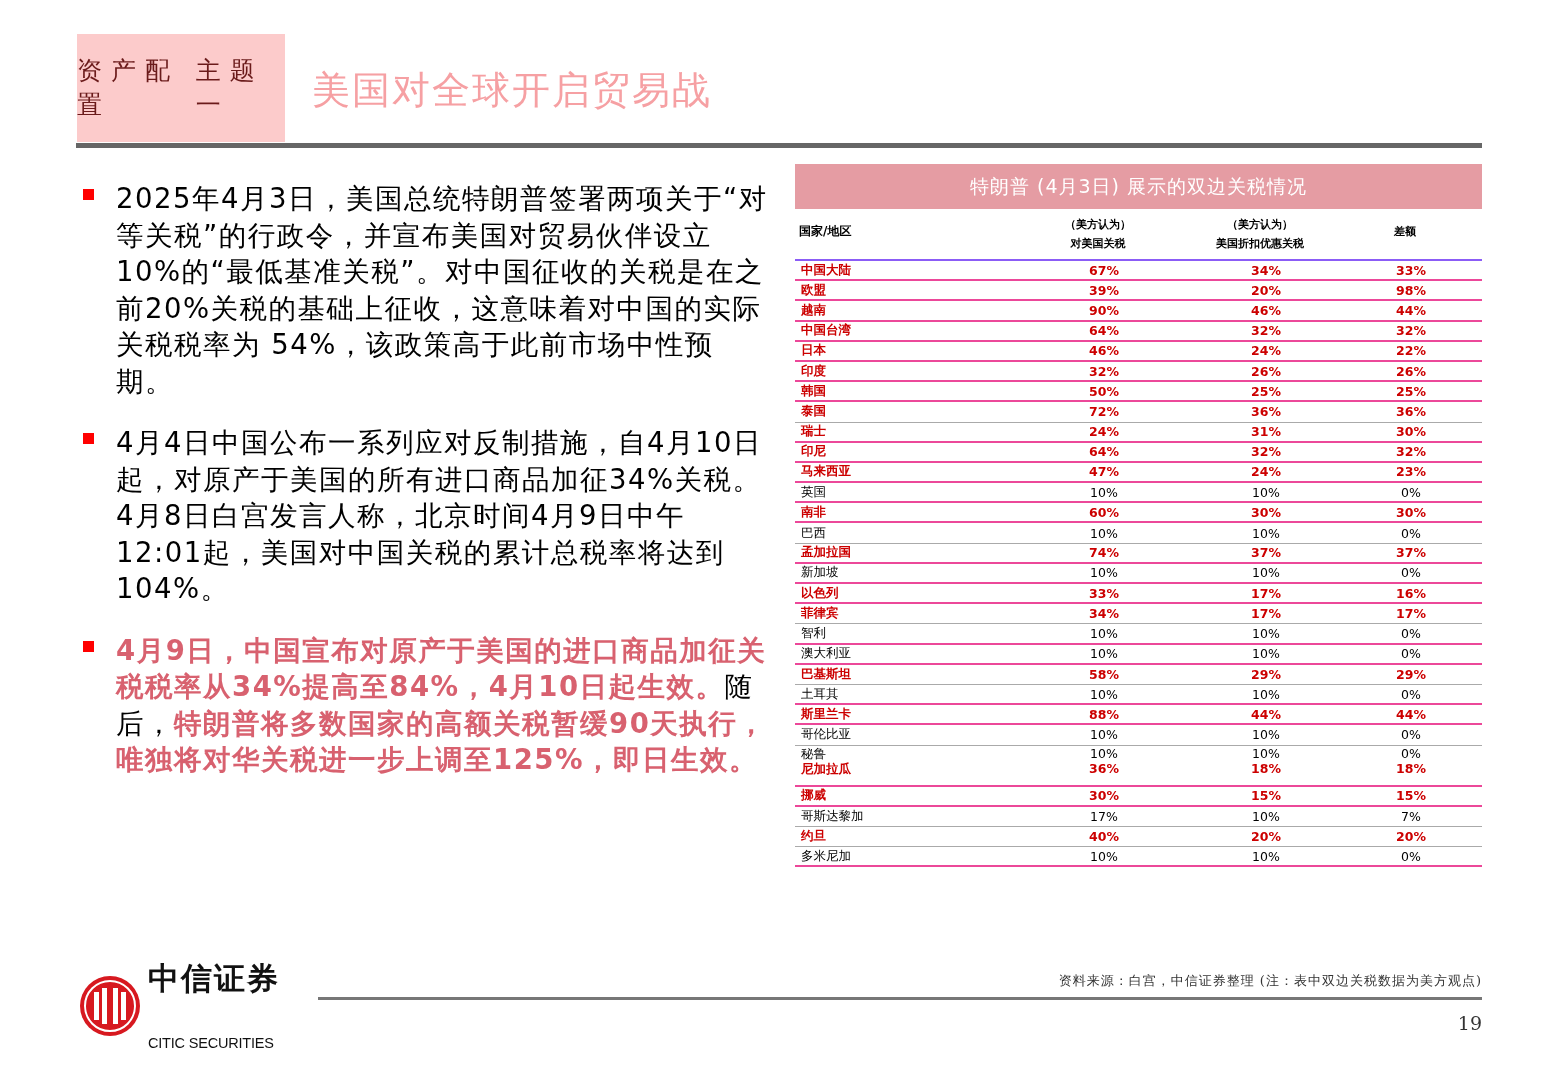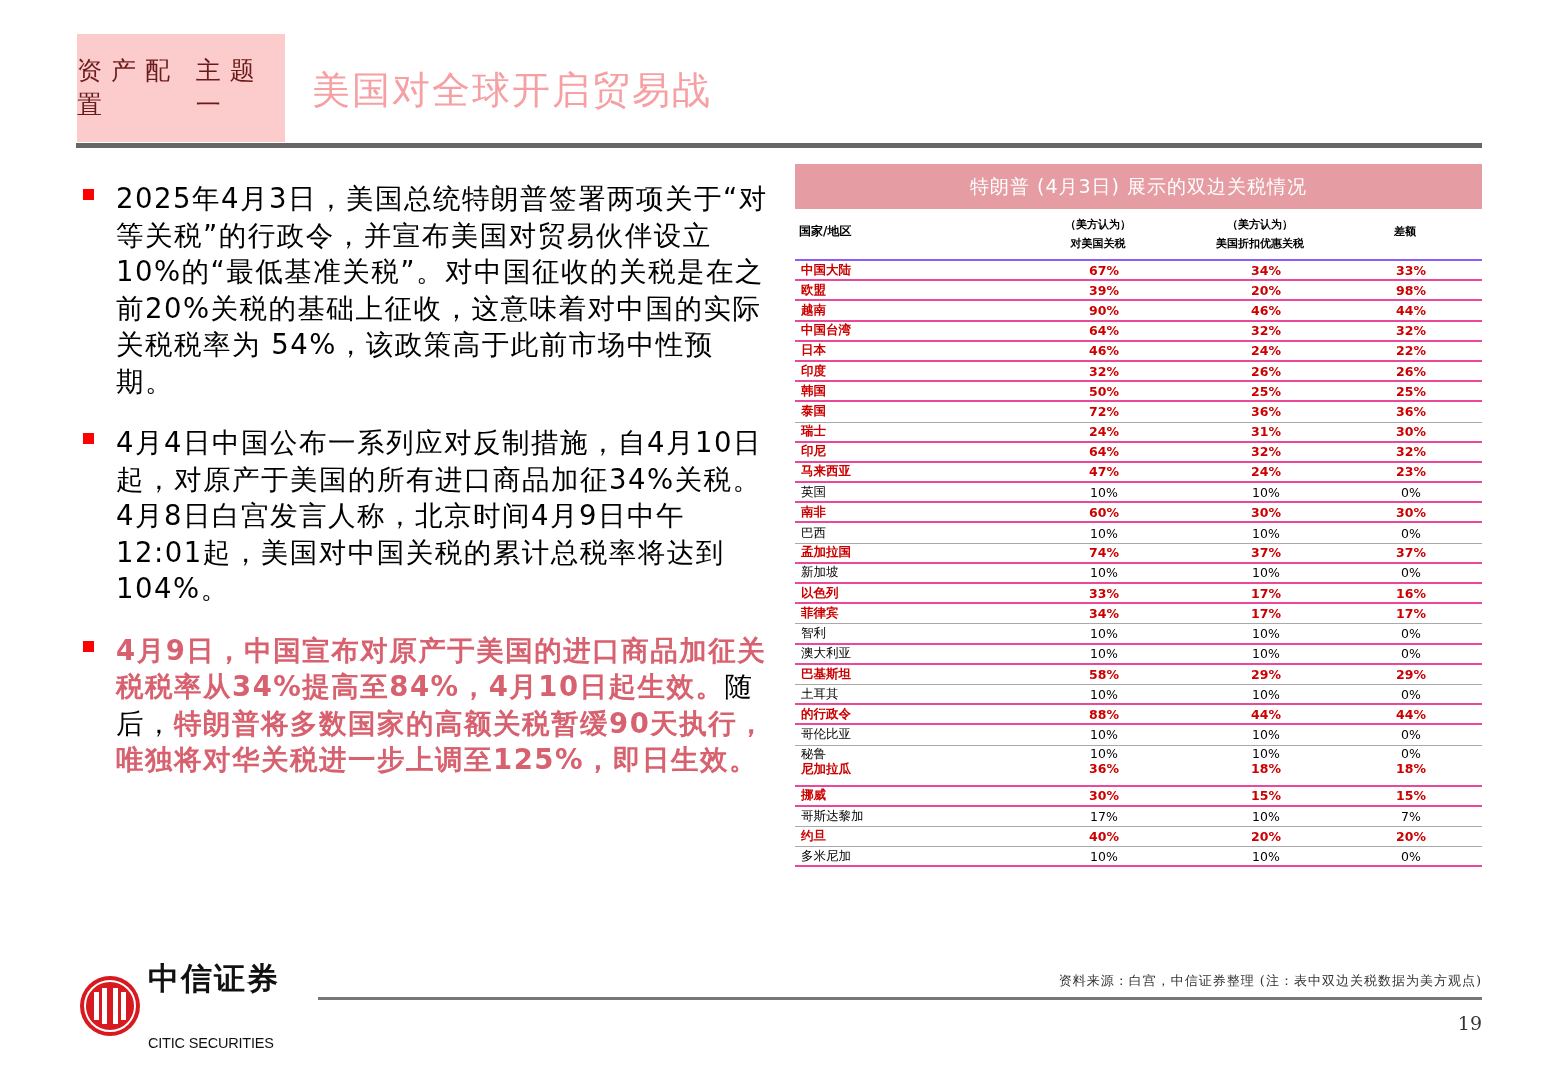--- a/index.html
+++ b/index.html
@@ -217,21 +217,21 @@
         <div class="cell c2">29%</div>
         <div class="cell c3">29%</div>
       </div>
       <div class="row">
         <div class="cell-name">土耳其</div>
         <div class="cell c1">10%</div>
         <div class="cell c2">10%</div>
         <div class="cell c3">0%</div>
       </div>
       <div class="row hl">
-        <div class="cell-name">的行政令</div>
+        <div class="cell-name">斯里兰卡</div>
         <div class="cell c1">88%</div>
         <div class="cell c2">44%</div>
         <div class="cell c3">44%</div>
       </div>
       <div class="row thin">
         <div class="cell-name">哥伦比亚</div>
         <div class="cell c1">10%</div>
         <div class="cell c2">10%</div>
         <div class="cell c3">0%</div>
       </div>

